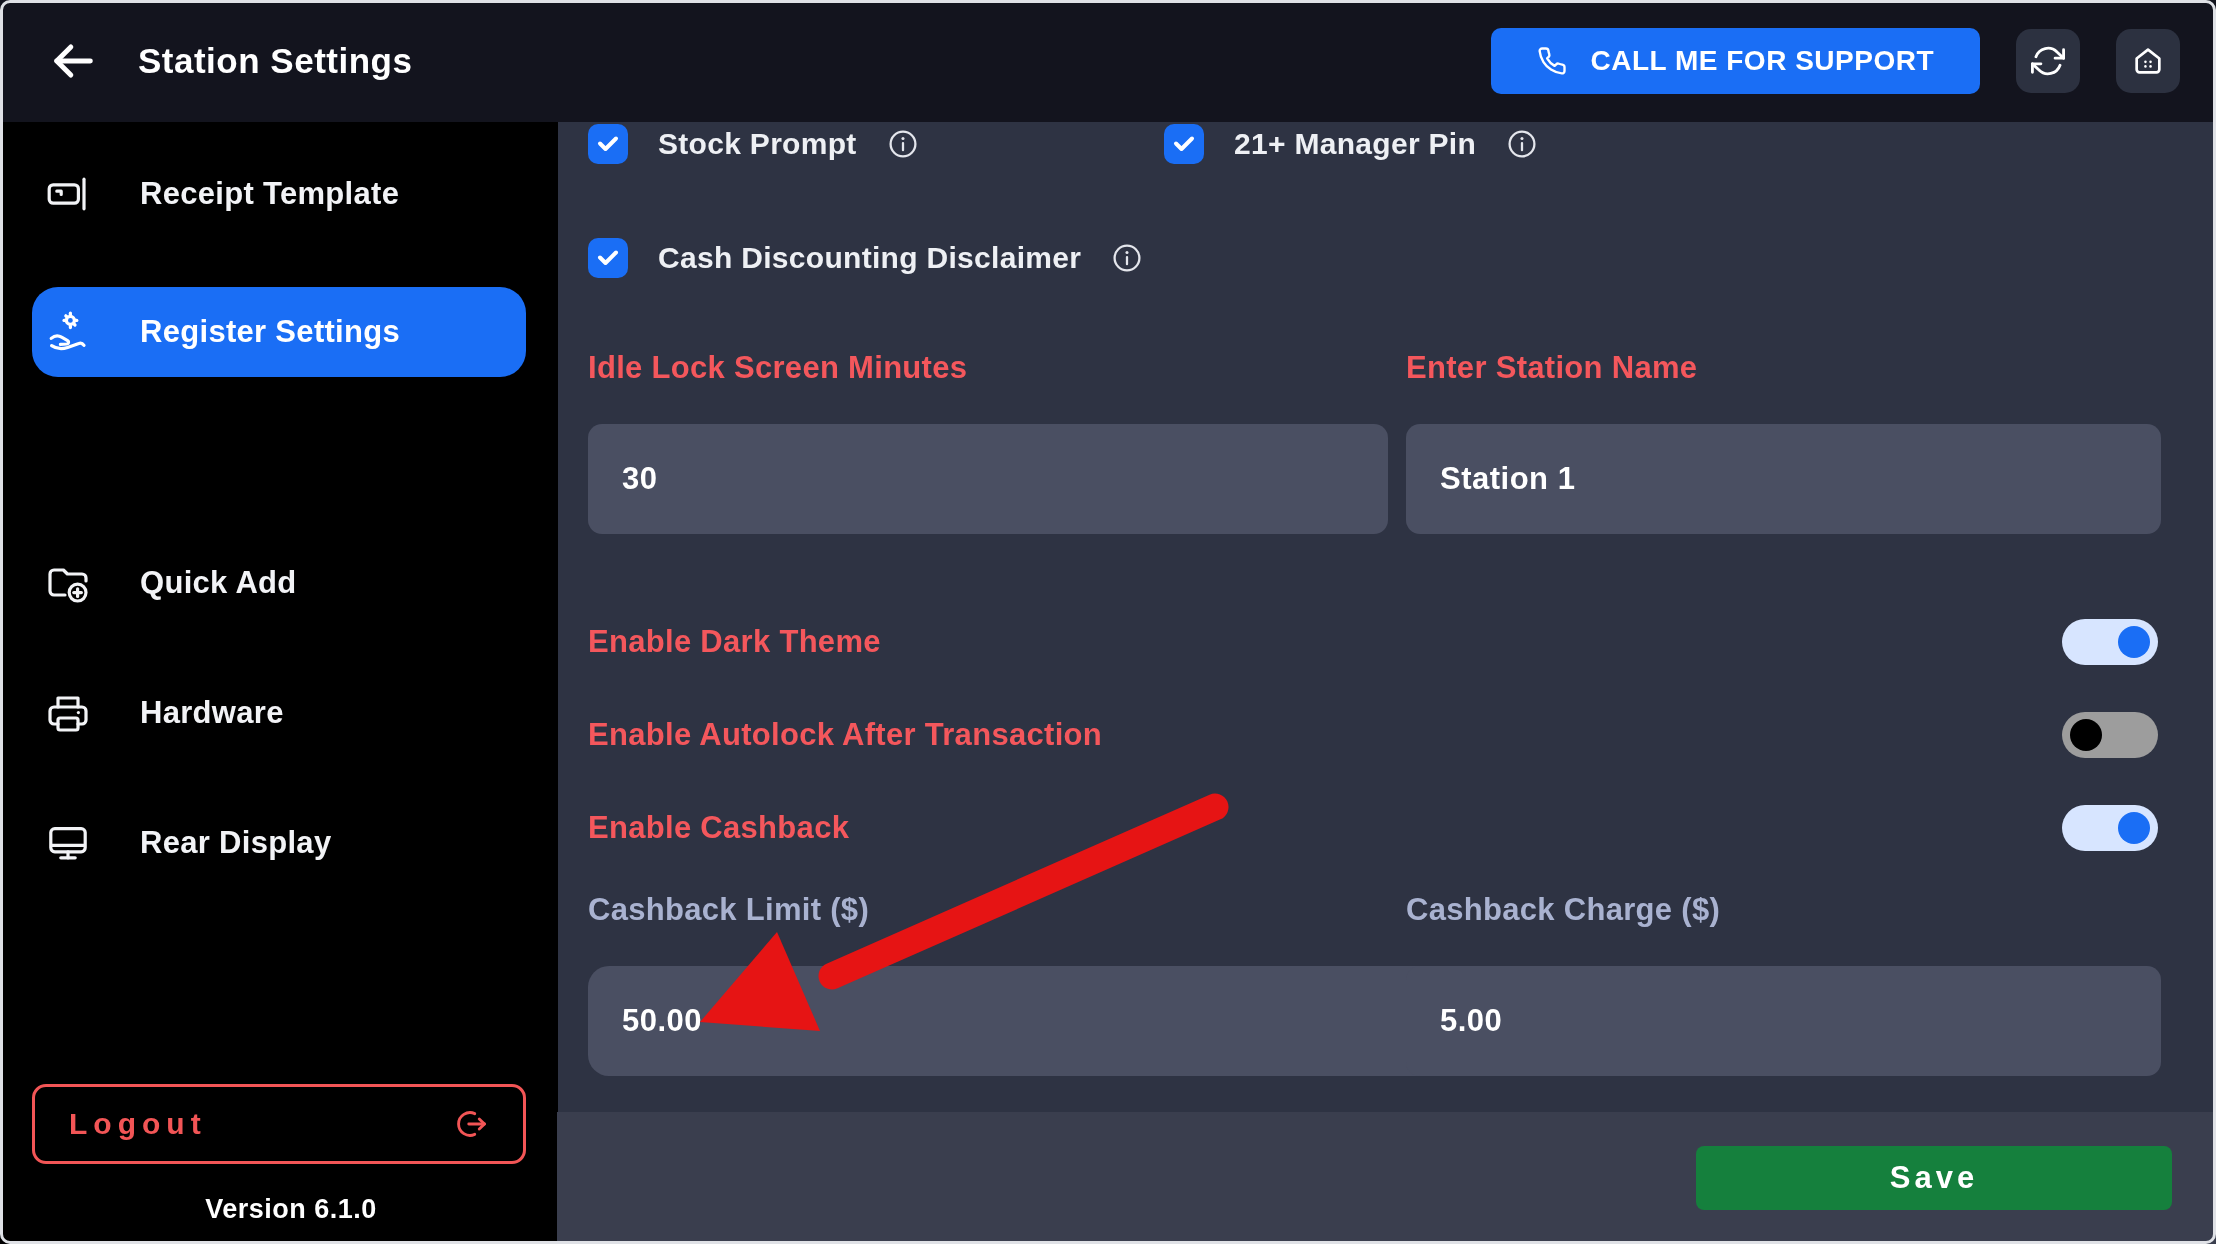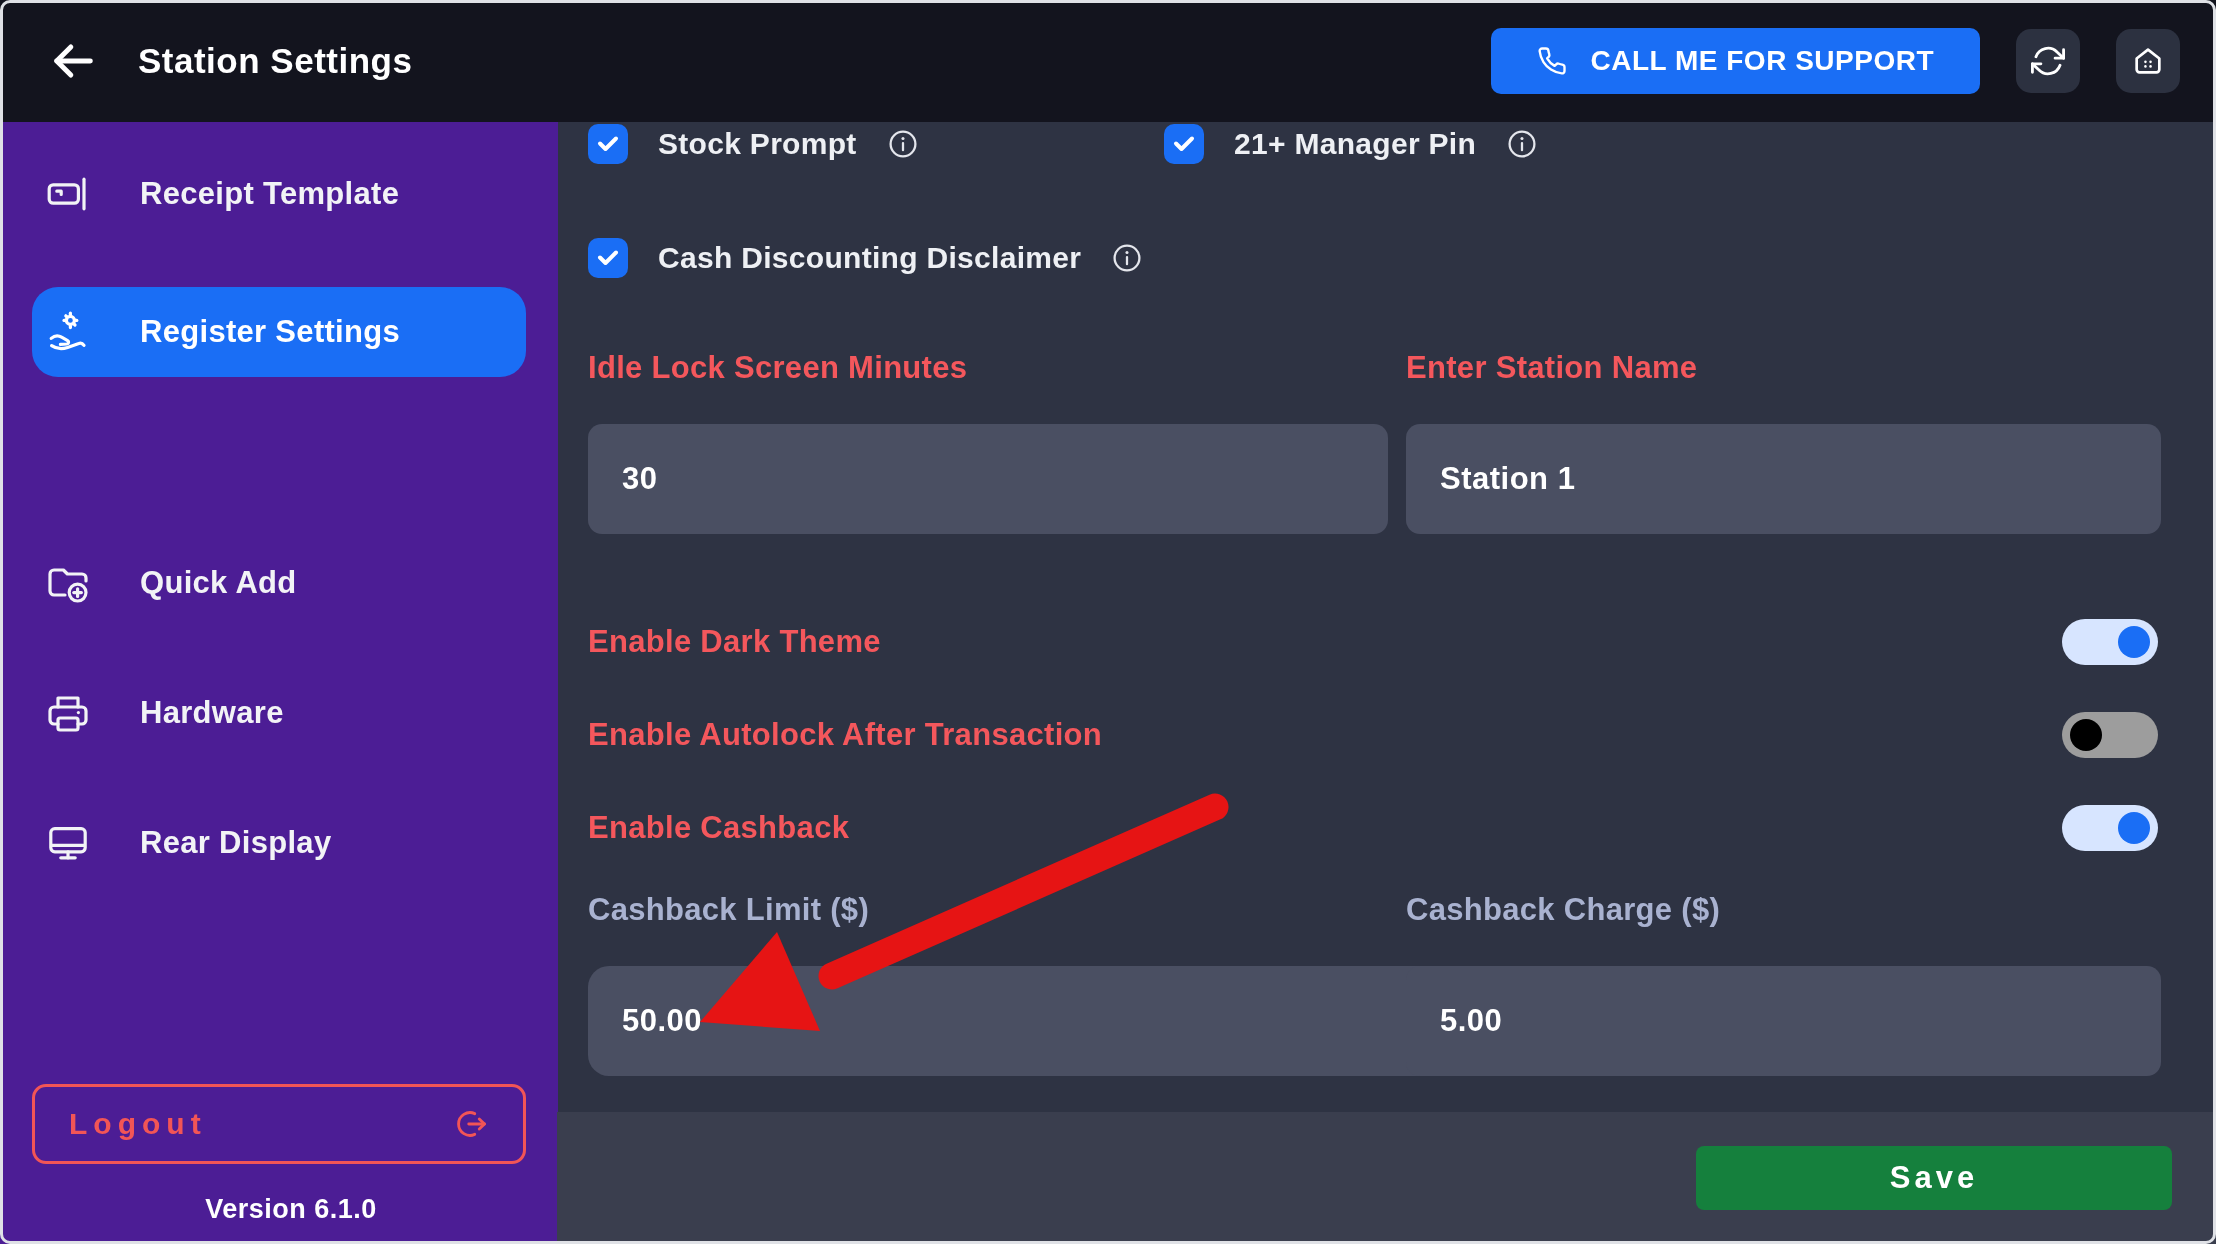--- a/index.html
+++ b/index.html
@@ -14,21 +14,21 @@
               justify-content:center; cursor:pointer; }
   .page-title { color:#ffffff; font-size:35px; font-weight:600; letter-spacing:0.5px; margin-left:36px; }
   .topbar-actions { margin-left:auto; display:flex; align-items:center; gap:36px; }
   .support-btn { height:66px; border:none; border-radius:10px; background:#1a6ef5; color:#fff;
                  font-family:inherit; font-size:28px; font-weight:700; letter-spacing:0.5px;
                  display:flex; align-items:center; gap:24px; padding:0 46px; cursor:pointer; }
   .icon-btn { width:64px; height:64px; border:none; border-radius:15px; background:#2c3140;
               display:flex; align-items:center; justify-content:center; cursor:pointer; }
 
   
-  .sidebar { position:absolute; top:122px; left:0; width:558px; height:1122px; background:#4c1d95; z-index:4; }
+  .sidebar { position:absolute; top:122px; left:0; width:558px; height:1122px; background:#000000; z-index:4; }
   .side-item { position:absolute; left:32px; width:494px; height:90px; display:flex; align-items:center;
                padding-left:12px; gap:48px; border-radius:26px; cursor:pointer; background:transparent; border:none; }
   .side-item .s-icon { width:48px; height:48px; flex:0 0 48px; display:flex; align-items:center; justify-content:center; }
   .side-item .s-label { color:#f2f3f6; font-size:31px; font-weight:600; letter-spacing:0.3px; white-space:nowrap; }
   .side-item.active { background:#1a6ef5; }
   .side-item.active .s-label { color:#ffffff; }
 
   .logout-btn { position:absolute; left:32px; top:962px; width:494px; height:80px; background:transparent;
                 border:3px solid #f25556; border-radius:14px; display:flex; align-items:center;
                 justify-content:space-between; padding:0 34px; cursor:pointer;gap:40px; }

